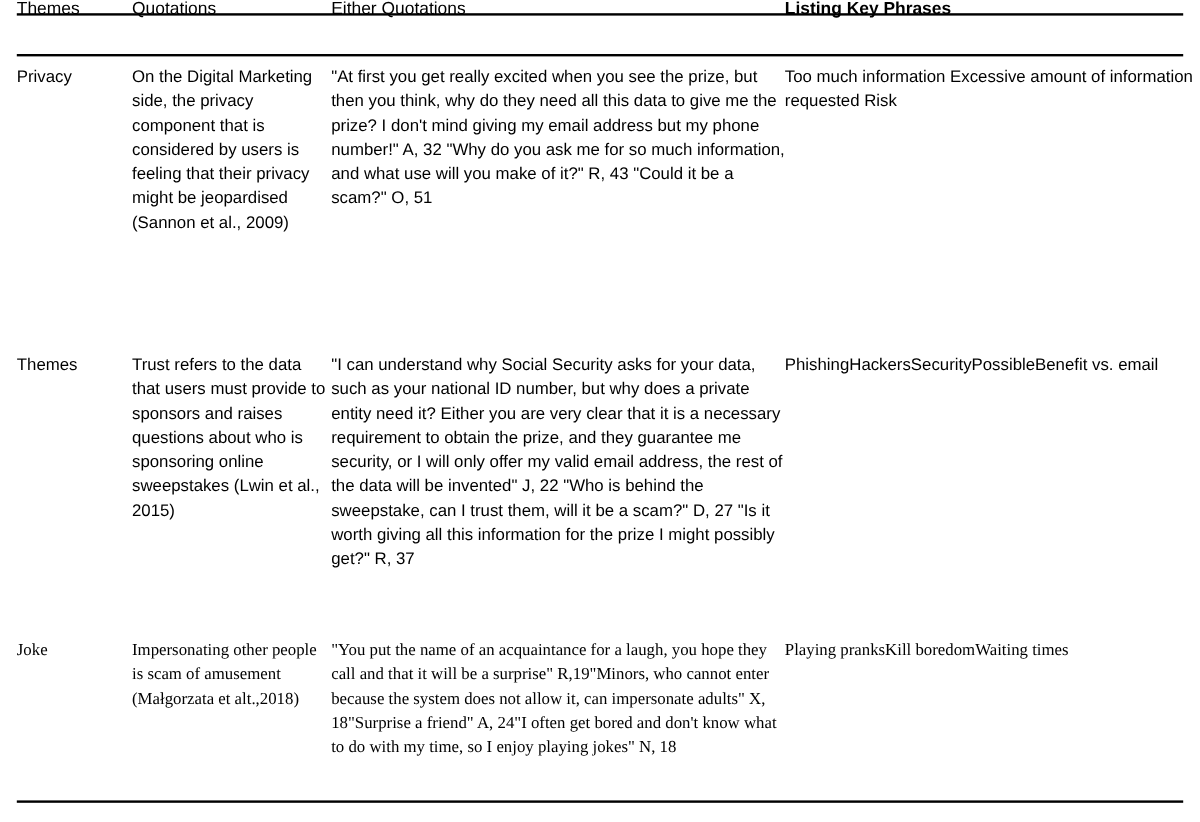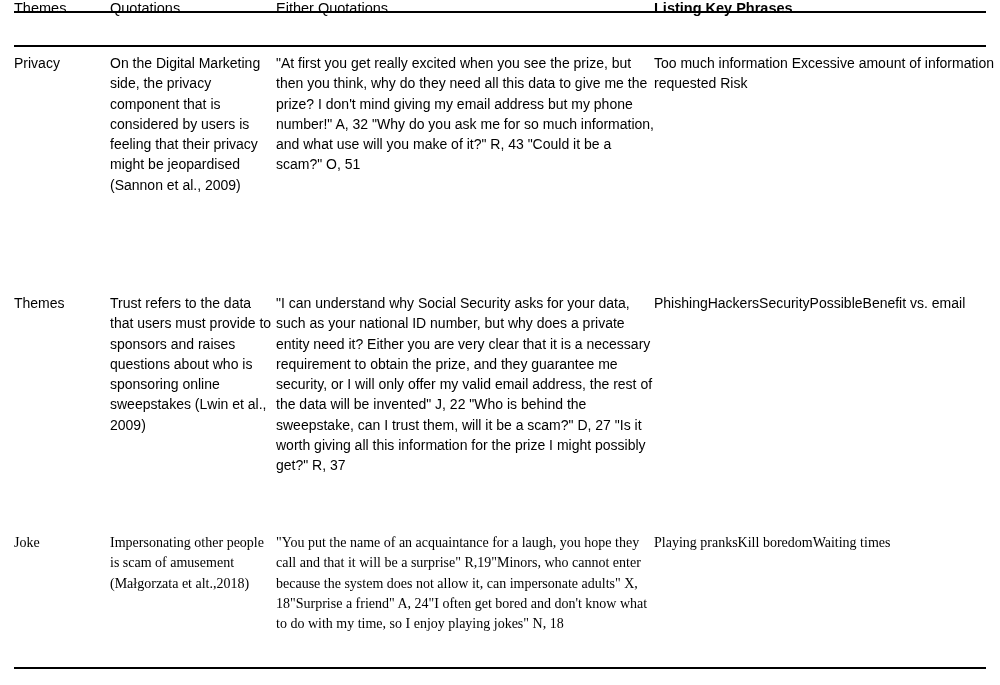--- a/index.html
+++ b/index.html
@@ -131,21 +131,21 @@
         <td class="c4">
             <span class="cell-text">Too much information Excessive amount of information requested Risk</span>
           </td>
       </tr>
 
       <tr class="row row-trust">
         <td class="c1">
             <span class="cell-text">Themes</span>
           </td>
         <td class="c2">
-            <span class="cell-text">Trust refers to the data that users must provide to sponsors and raises questions about who is sponsoring online sweepstakes (Lwin et al., 2009)</span>
+            <span class="cell-text">Trust refers to the data that users must provide to sponsors and raises questions about who is sponsoring online sweepstakes (Lwin et al., 2015)</span>
           </td>
         <td class="c3">
             <span class="cell-text">"I can understand why Social Security asks for your data, such as your national ID number, but why does a private entity need it? Either you are very clear that it is a necessary requirement to obtain the prize, and they guarantee me security, or I will only offer my valid email address, the rest of the data will be invented" J, 22 "Who is behind the sweepstake, can I trust them, will it be a scam?" D, 27 "Is it worth giving all this information for the prize I might possibly get?" R, 37</span>
           </td>
         <td class="c4">
             <span class="cell-text">PhishingHackersSecurityPossibleBenefit vs. email</span>
           </td>
       </tr>
 
       <tr class="row row-joke">

